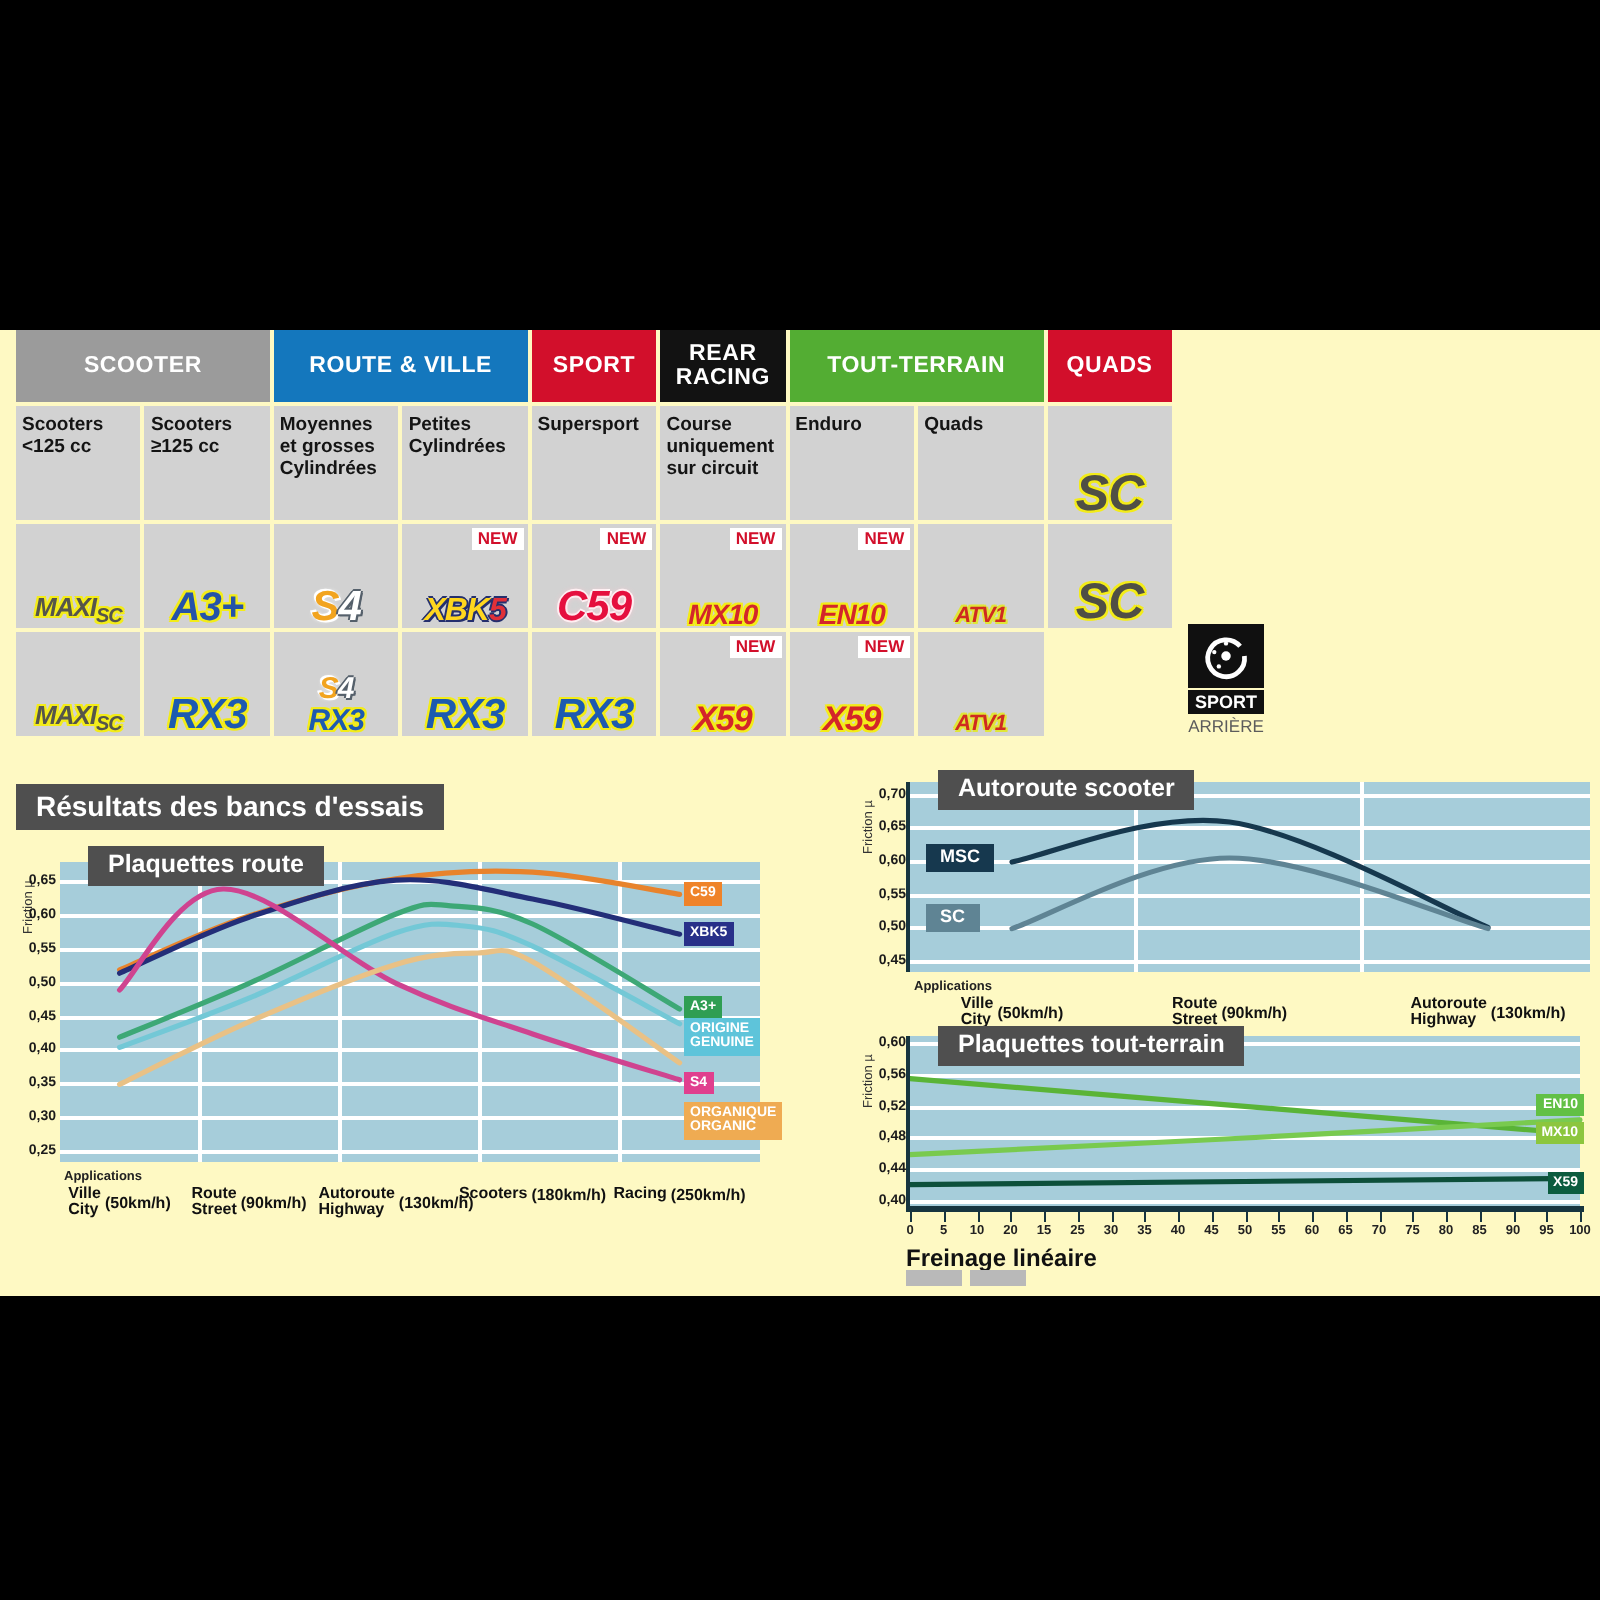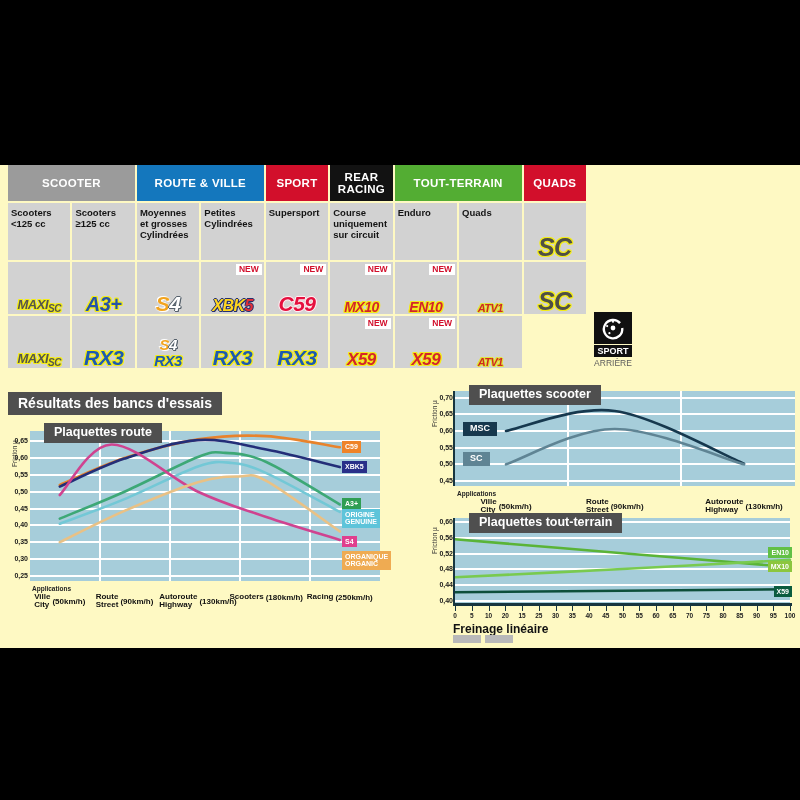--- a/index.html
+++ b/index.html
@@ -343,21 +343,21 @@
           </div>
           <div>(90km/h)</div>
         </div>
         <div class="xcat" style="left: 316px; top: 113px;">
           <div class="pair">
             <div>Autoroute</div>
             <div>Highway</div>
           </div>
           <div>(130km/h)</div>
         </div>
-        <div class="ctitle" style="left: 41px; top: 0px;">Plaquettes scooter</div>
+        <div class="ctitle" style="left: 41px; top: 0px;">Autoroute scooter</div>
       </div>
     <div class="chart" id="chart-tout-terrain" style="left: 428px; top: 348px; width: 372px; height: 135px;">
         <div class="plot" style="left: 27px; top: 5px; width: 335px; height: 85px;">
           <div class="grid-h" style="top: 2.95349px;"></div>
           <div class="grid-h" style="top: 18.7674px;"></div>
           <div class="grid-h" style="top: 34.5814px;"></div>
           <div class="grid-h" style="top: 50.3953px;"></div>
           <div class="grid-h" style="top: 66.2093px;"></div>
           <div class="grid-h" style="top: 82.0233px;"></div>
         </div>

